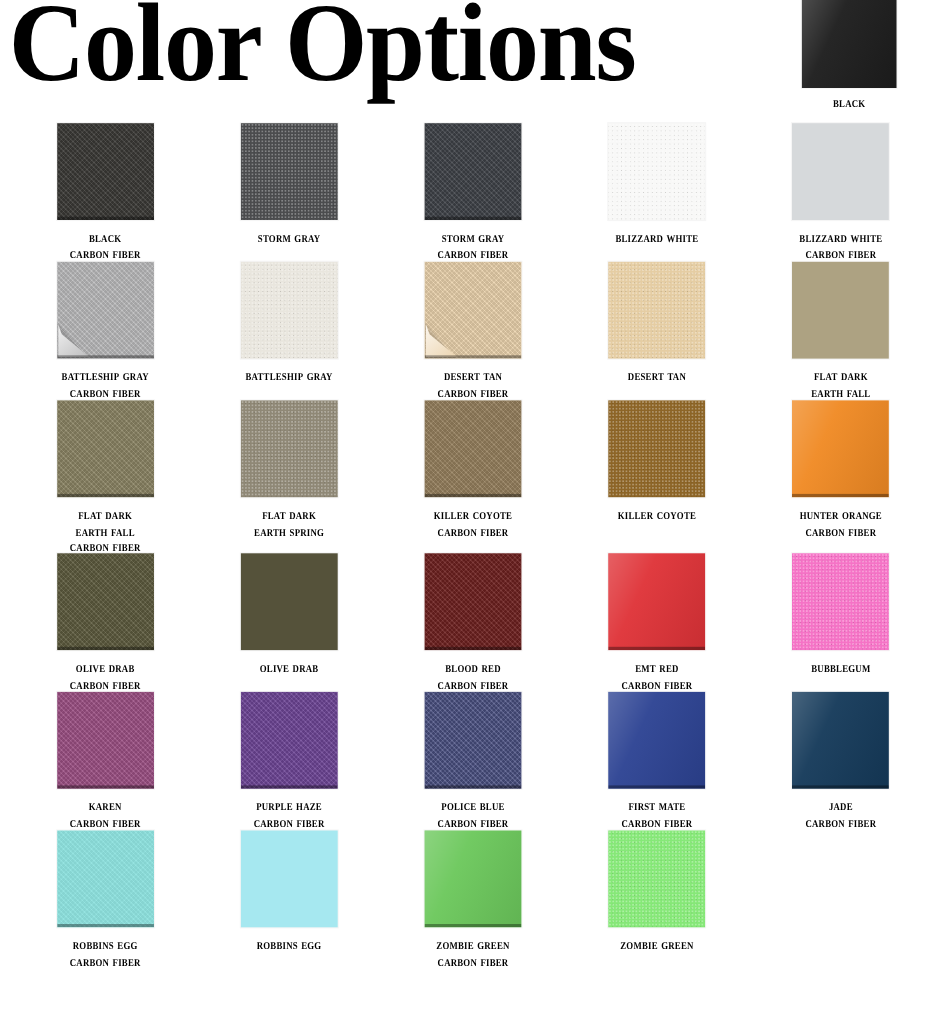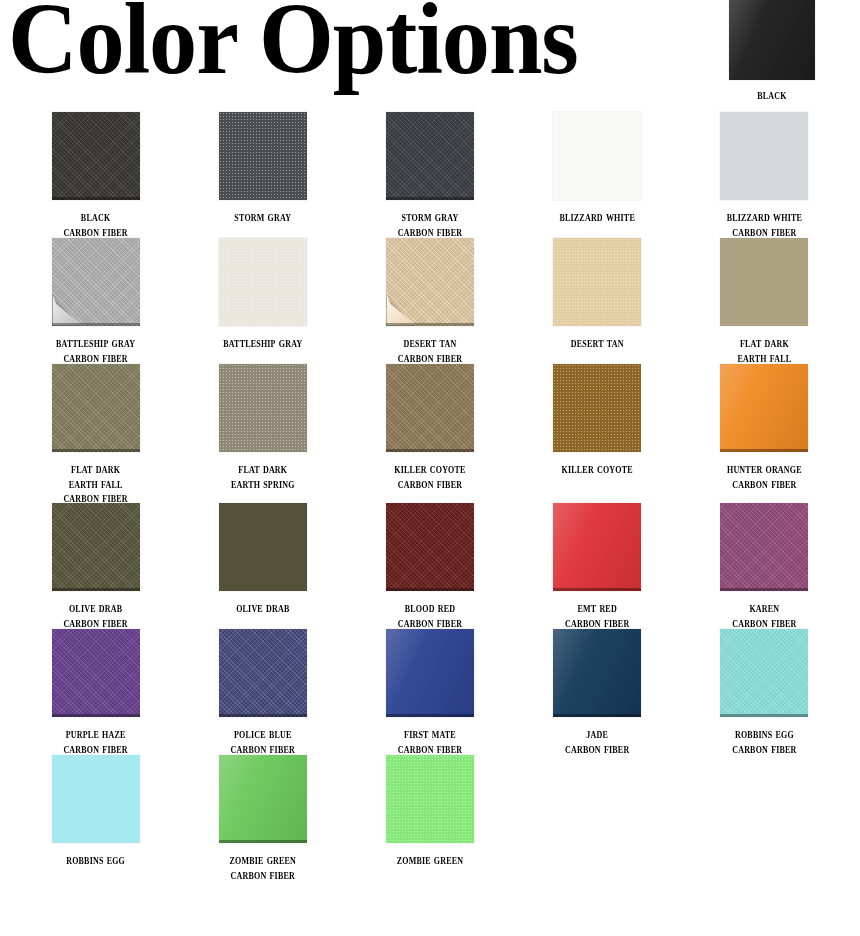--- a/index.html
+++ b/index.html
@@ -354,20 +354,28 @@
           <div class="gloss"></div>
         </div>
       </div>
       <div class="label">
         <span class="ln">EMT Red</span>
         <span class="ln">Carbon Fiber</span>
       </div>
     </div>
     <div class="cell">
       <div class="swatch-frame">
+        <div class="swatch  speckle" style="background: rgb(245, 115, 198);"></div>
+      </div>
+      <div class="label">
+        <span class="ln">Bubblegum</span>
+      </div>
+    </div>
+    <div class="cell">
+      <div class="swatch-frame">
         <div class="swatch  cf edge" style="background: rgb(155, 80, 131);"></div>
       </div>
       <div class="label">
         <span class="ln">Karen</span>
         <span class="ln">Carbon Fiber</span>
       </div>
     </div>
     <div class="cell">
       <div class="swatch-frame">
         <div class="swatch  cf edge" style="background: rgb(110, 69, 150);"></div>

